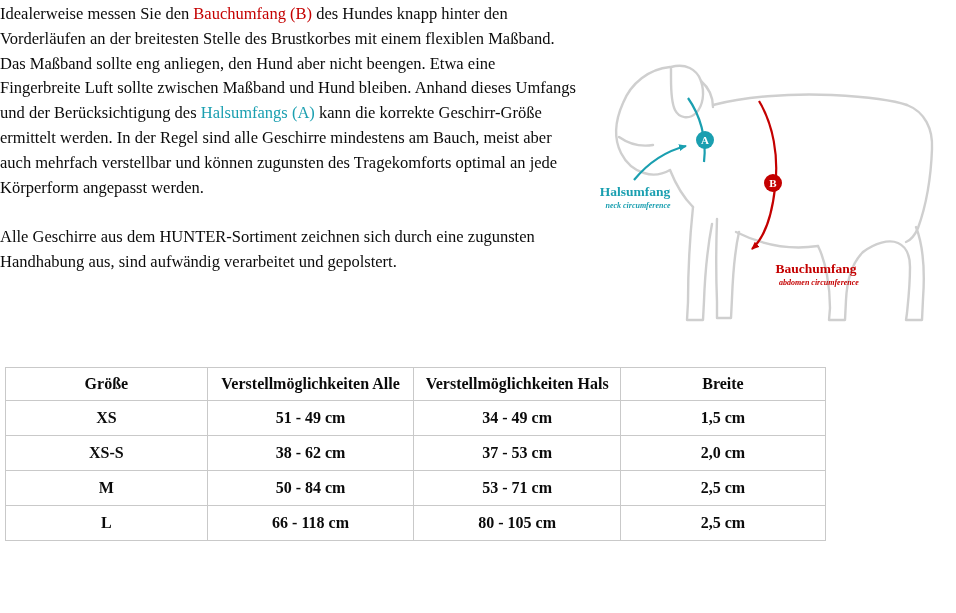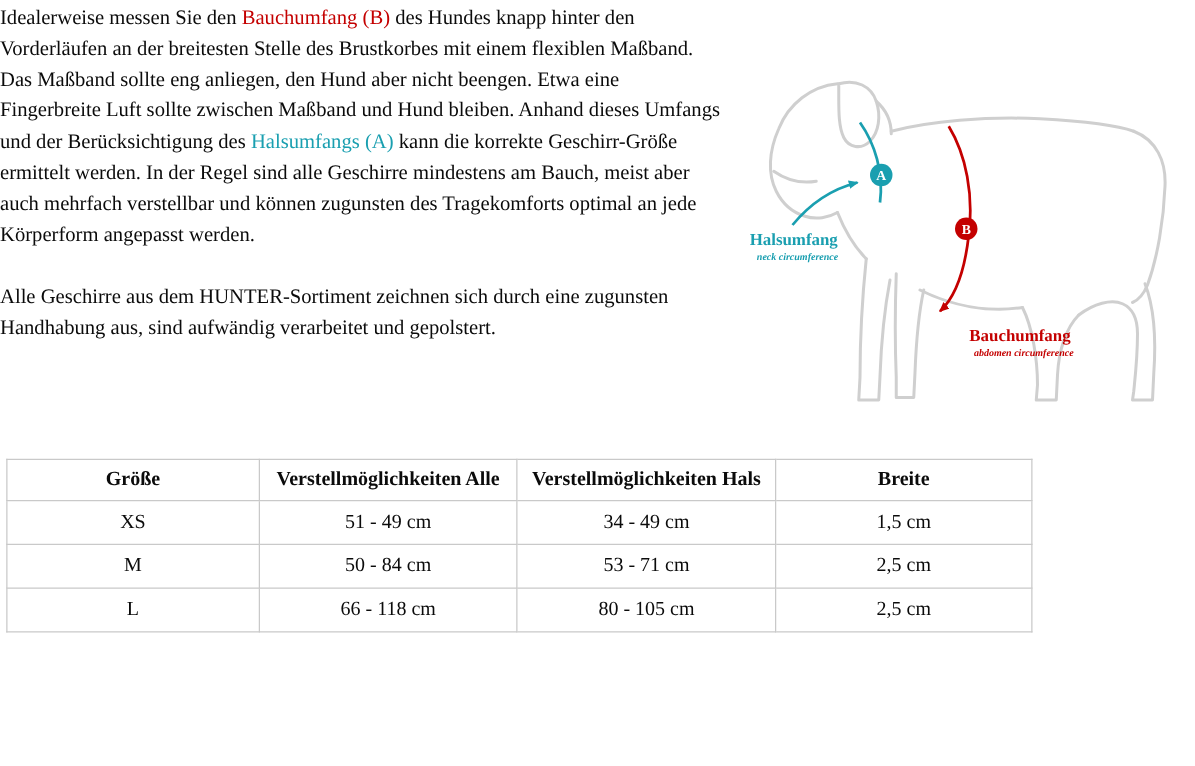--- a/index.html
+++ b/index.html
@@ -31,21 +31,21 @@
   
   .size-table {
     position:absolute; left:5px; top:367px; width:821px;
     border-collapse:collapse; table-layout:fixed;
   }
   .size-table th, .size-table td {
     border:1px solid #c9c9c9; text-align:center; vertical-align:middle;
     font-size:16px; padding:0;
   }
   .size-table th { font-weight:bold; height:33px; }
-  .size-table td { font-weight:normal; height:35px; }
+  .size-table td { font-weight:bold; height:35px; }
 </style>
 </head>
 <body>
 
 <div class="page">
 
   <div class="text-col">
     <p><span>Idealerweise messen Sie den </span><span class="hl-red">Bauchumfang (B)</span><span> des Hundes knapp hinter den Vorderläufen an der breitesten Stelle des Brustkorbes mit einem flexiblen Maßband. Das Maßband sollte eng anliegen, den Hund aber nicht beengen. Etwa eine Fingerbreite Luft sollte zwischen Maßband und Hund bleiben. Anhand dieses Umfangs und der Berücksichtigung des </span><span class="hl-teal">Halsumfangs (A)</span><span> kann die korrekte Geschirr-Größe ermittelt werden. In der Regel sind alle Geschirre mindestens am Bauch, meist aber auch mehrfach verstellbar und können zugunsten des Tragekomforts optimal an jede Körperform angepasst werden.</span></p>
     <p>Alle Geschirre aus dem HUNTER-Sortiment zeichnen sich durch eine zugunsten Handhabung aus, sind aufwändig verarbeitet und gepolstert.</p>
   </div>
@@ -123,20 +123,26 @@
       </tr>
     </thead>
     <tbody>
       <tr>
         <td>XS</td>
         <td>51 - 49 cm</td>
         <td>34 - 49 cm</td>
         <td>1,5 cm</td>
       </tr>
       <tr>
+        <td>XS-S</td>
+        <td>38 - 62 cm</td>
+        <td>37 - 53 cm</td>
+        <td>2,0 cm</td>
+      </tr>
+      <tr>
         <td>M</td>
         <td>50 - 84 cm</td>
         <td>53 - 71 cm</td>
         <td>2,5 cm</td>
       </tr>
       <tr>
         <td>L</td>
         <td>66 - 118 cm</td>
         <td>80 - 105 cm</td>
         <td>2,5 cm</td>

